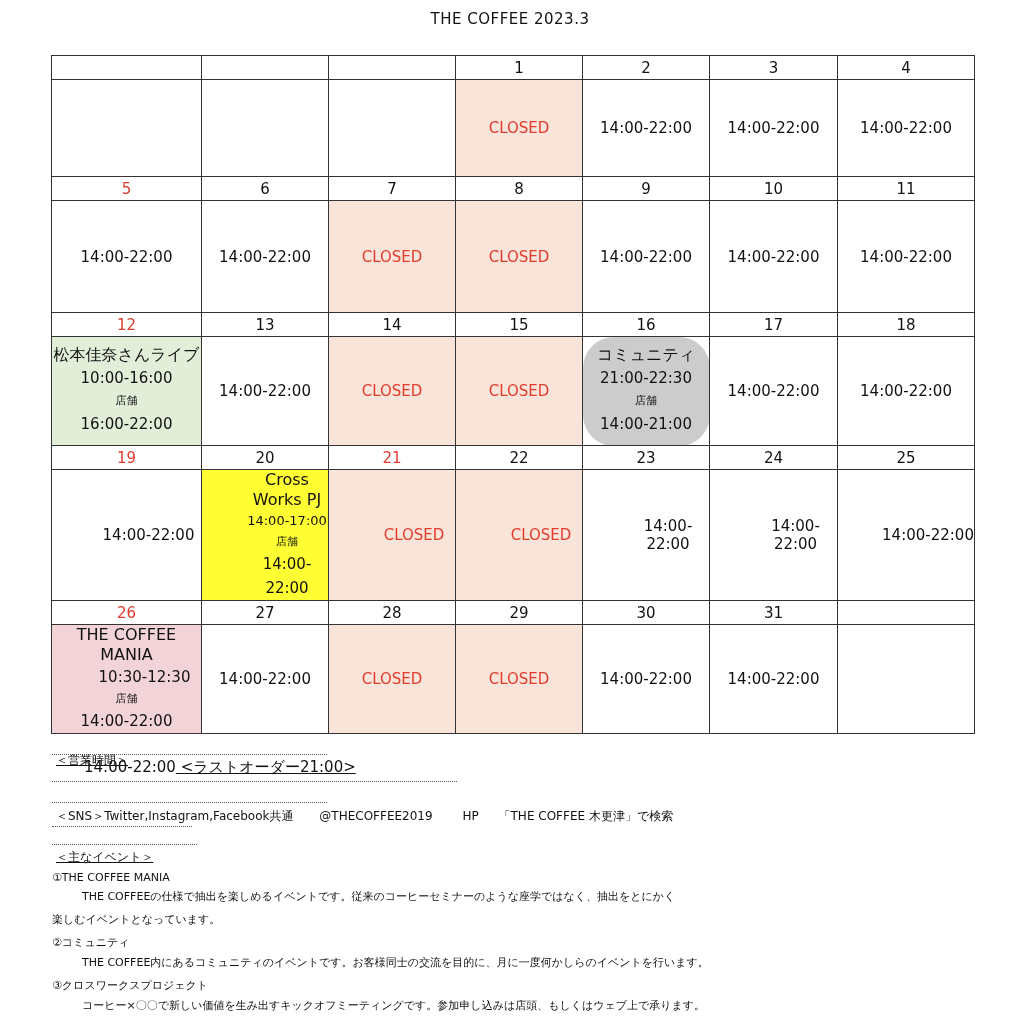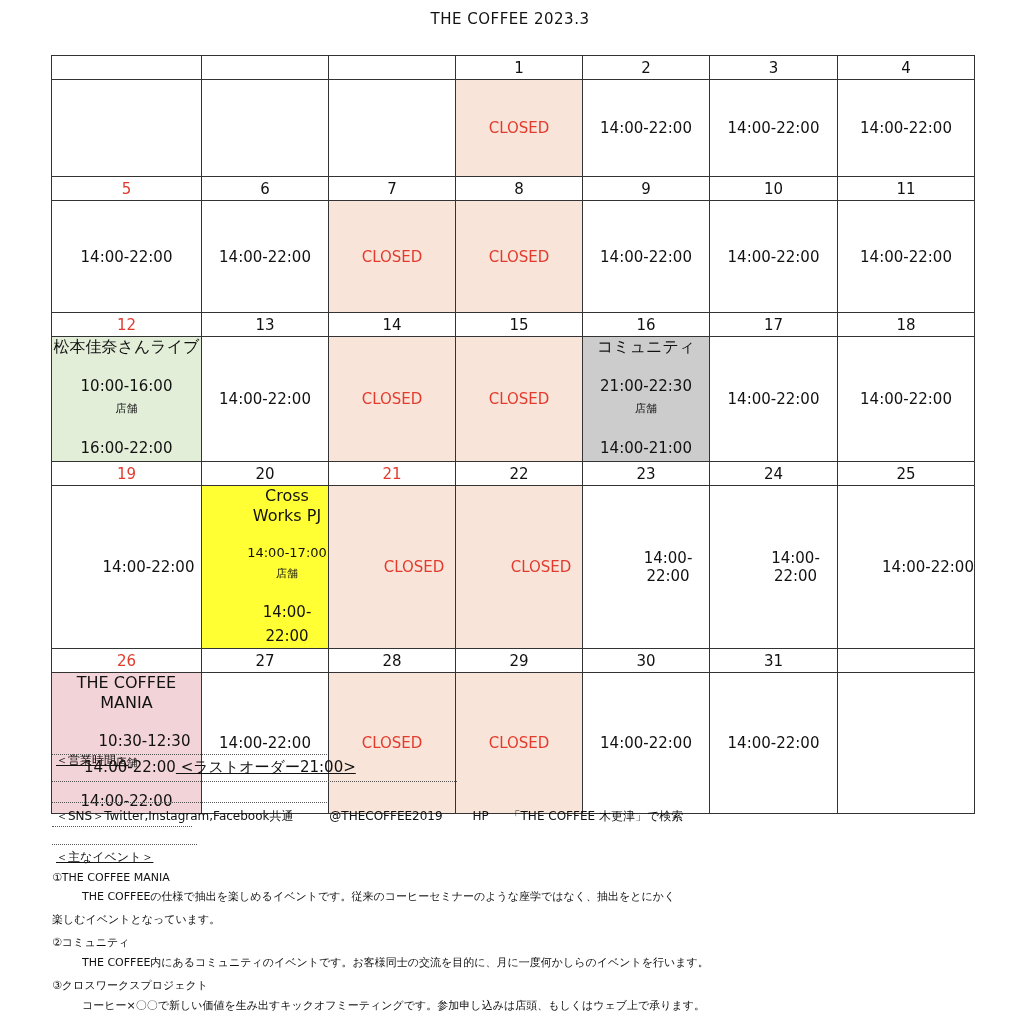--- a/index.html
+++ b/index.html
@@ -14,25 +14,25 @@
   tr.num td { height: 23px; font-size: 15px; }
   tr.num td.red { color: #e23b2e; }
   tr.body td { font-size: 15px; }
   tr.h1 td { height: 96px; }
   tr.h2 td { height: 111px; }
   tr.h3 td { height: 108px; }
   tr.h4 td { height: 95px; padding-left: 44px; }
   tr.h5 td { height: 94px; }
   td.closed { background: #f8e4d8; color: #e23b2e; }
   td.green { background: #e3eed9; }
-  td.gray { background: #cccccc; }
+  td.gray { background: #cccccc; border-radius: 31px; }
   td.yellow { background: #ffff33; }
   td.pink { background: #f2d3d7; }
   .ev-title { font-size: 16px; line-height: 20px; }
-  .ev-time { font-size: 15px; line-height: 26px; margin-top: 16px; }
+  .ev-time { font-size: 15px; line-height: 26px; }
   .ev-sub { font-size: 11px; line-height: 20px; }
   .footer { position: absolute; left: 52px; top: 736px; width: 940px; font-size: 12px; }
   .fl { position: absolute; white-space: nowrap; }
   .u { text-decoration: underline; }
   .dots { position: absolute; border-top: 1px dotted #555; height: 0; }
   .small { font-size: 11px; }
 </style>
 </head>
 <body>
 
@@ -170,21 +170,21 @@
 <div class="footer">
   <div class="fl u" style="top:16px;left:4px;">＜営業時間＞</div>
   <div class="dots" style="top:18px;left:0;width:275px;"></div>
   <div class="fl" style="top:22px;left:32px;font-size:15px;">
     <span>14:00-22:00</span><span class="u"> &lt;ラストオーダー21:00&gt;</span>
   </div>
   <div class="dots" style="top:45px;left:0;width:405px;"></div>
   <div class="dots" style="top:66px;left:0;width:275px;"></div>
   <div class="fl" style="top:72px;left:4px;">
     <span>＜SNS＞Twitter,Instagram,Facebook共通</span>
-    <span style="margin-left:32px;">@THECOFFEE2019</span>
+    <span style="margin-left:22px;">@THECOFFEE2019</span>
     <span style="margin-left:26px;">HP</span>
     <span style="margin-left:16px;">「THE COFFEE 木更津」で検索</span>
   </div>
   <div class="dots" style="top:90px;left:0;width:140px;"></div>
   <div class="dots" style="top:108px;left:0;width:145px;"></div>
   <div class="fl u" style="top:113px;left:4px;">＜主なイベント＞</div>
 
   <div class="fl small" style="top:135px;left:0;">①THE COFFEE MANIA</div>
   <div class="fl small" style="top:153px;left:30px;">THE COFFEEの仕様で抽出を楽しめるイベントです。従来のコーヒーセミナーのような座学ではなく、抽出をとにかく</div>
   <div class="fl small" style="top:176px;left:0;">楽しむイベントとなっています。</div>

